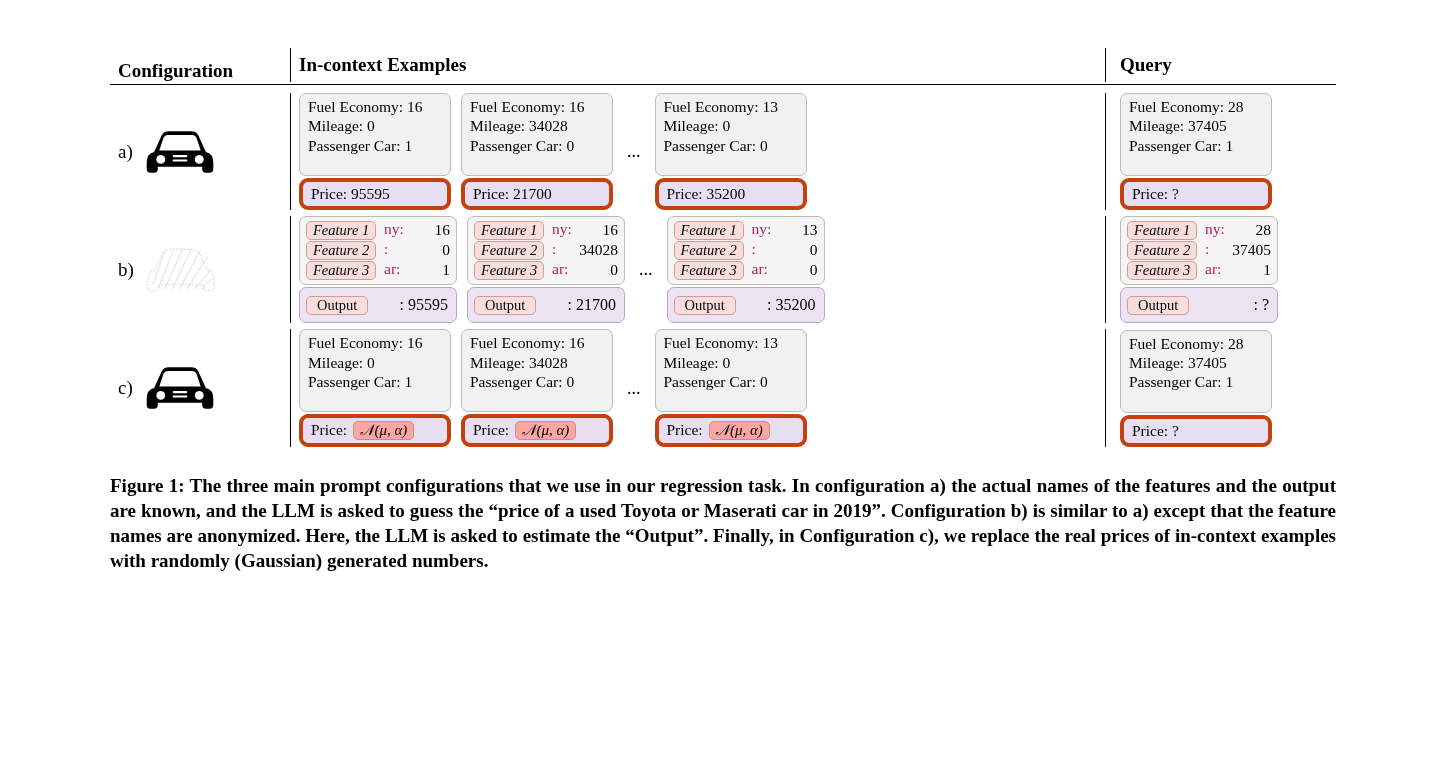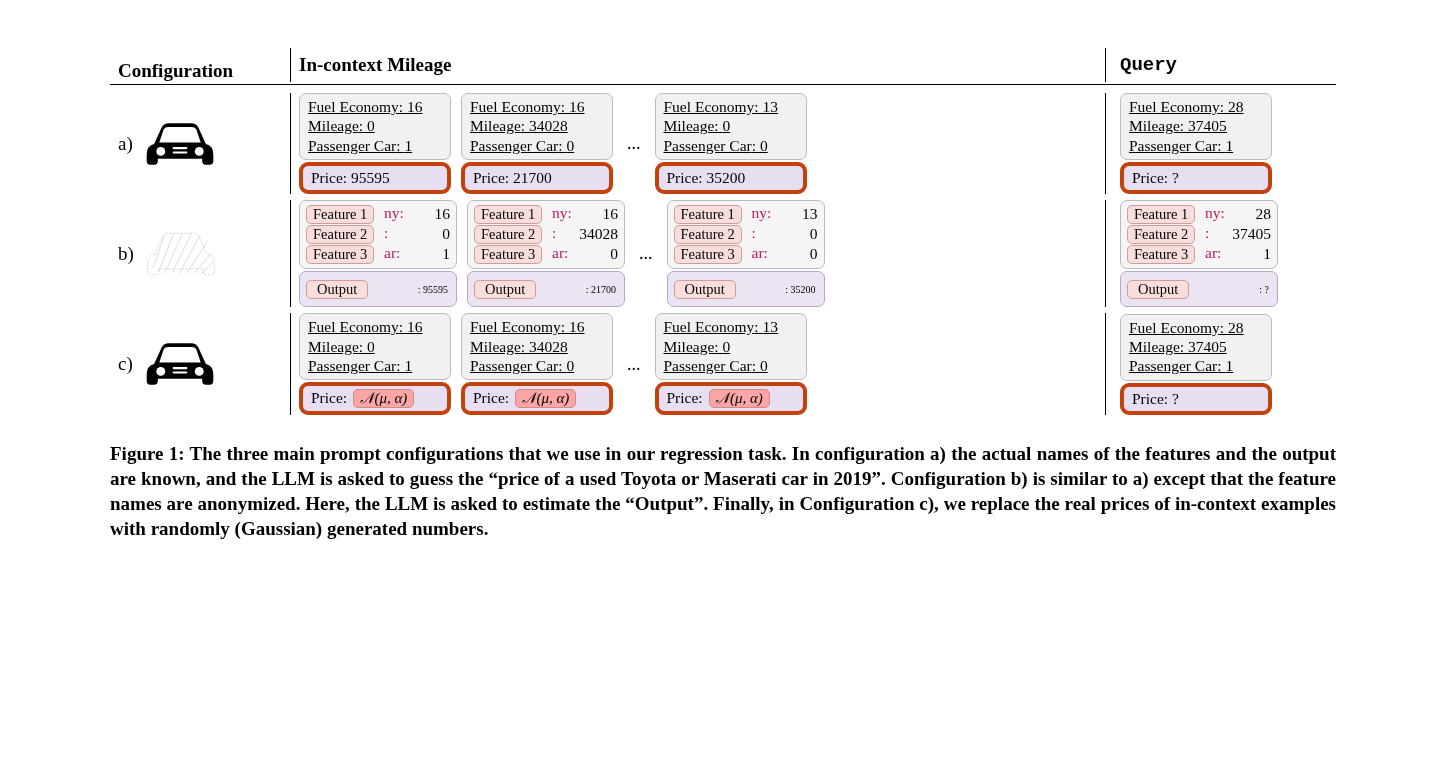--- a/index.html
+++ b/index.html
@@ -13,21 +13,21 @@
   }
   .figwrap { width: 100%; }
   .header-row {
     display: flex;
     border-bottom: 1.5px solid #000;
     padding-bottom: 2px;
     margin-bottom: 8px;
   }
   .header-row .col-config { width: 180px; text-align: center; font-weight: bold; font-size: 19px; margin-top: 12px; }
   .header-row .col-examples { flex: 1; text-align: center; font-weight: bold; font-size: 19px; border-left: 1px solid #000; border-right: 1px solid #000; }
-  .header-row .col-query { width: 230px; text-align: center; font-weight: bold; font-size: 19px; font-family: Liberation Mono, monospace; }
+  .header-row .col-query { width: 230px; text-align: center; font-weight: bold; font-size: 19px; }
 
   .row {
     display: flex;
     align-items: stretch;
     margin-bottom: 6px;
   }
   .col-config {
     width: 180px;
     display: flex;
     align-items: center;
@@ -51,25 +51,24 @@
     align-items: center;
     padding-left: 14px;
   }
   .example-block { display: flex; flex-direction: column; gap: 2px; }
   .dots { font-size: 18px; padding: 0 4px; }
 
   .feature-box {
     background: #f1f1f1;
     border: 1px solid #bbb;
     border-radius: 7px;
-    padding: 3px 8px 4px 8px;
+    padding: 3px 8px 20px 8px;
     font-size: 15.5px;
     line-height: 1.25;
     min-width: 152px;
-    text-decoration: underline;
   }
   .price-box {
     background: #e8def1;
     border: 4px solid #c2410c;
     border-radius: 9px;
     padding: 3px 8px;
     font-size: 15.5px;
     min-width: 152px;
   }
 
@@ -77,20 +76,21 @@
   .feat-line { position: relative; height: 20px; display:flex; align-items:center; }
   .feat-line .ghost { color: #be185d; position: absolute; left: 2px; top: 0; font-size: 15.5px; white-space:nowrap; }
   .feat-line .tag {
     position: relative;
     background: #f7dedd;
     border: 1px solid #d39b97;
     border-radius: 5px;
     padding: 0px 6px;
     font-size: 14.5px;
     z-index: 2;
+    font-style: italic;
   }
   .feat-line .val { position: absolute; right: 0; font-size: 15.5px; }
   .b-feature-box {
     background: #f5f5f5;
     border: 1px solid #bbb;
     border-radius: 7px;
     padding: 3px 6px 4px 6px;
     min-width: 158px;
     position:relative;
   }
@@ -106,21 +106,21 @@
   }
   .b-price-box .tag {
     background: #f7dedd;
     border: 1px solid #d39b97;
     border-radius: 5px;
     padding: 0 10px;
     font-size: 14.5px;
     z-index:2;
     position:relative;
   }
-  .b-price-box .val { position:absolute; right: 8px; font-size:10px; }
+  .b-price-box .val { position:absolute; right: 8px; font-size:16px; }
 
   
   .gauss-tag {
     background: #fca5a5;
     border: 1px solid #cf8b86;
     border-radius: 5px;
     padding: 0 6px;
     font-size: 15px;
     font-style: italic;
     display:inline-block;
@@ -138,21 +138,21 @@
   .car-icon { width: 74px; height: 60px; }
   .car-icon.sketch { opacity: 0.55; }
 </style>
 </head>
 <body>
 
 <div class="figwrap">
 
   <div class="header-row">
     <div class="col-config">Configuration</div>
-    <div class="col-examples">In-context Mileage</div>
+    <div class="col-examples">In-context Examples</div>
     <div class="col-query">Query</div>
   </div>
 
   <div class="row">
     <div class="col-config">
       <span class="row-label">a)</span>
       <svg class="car-icon" viewBox="0 0 100 80">
         <path fill="#000" d="M15 40 L25 18 Q28 12 35 12 L65 12 Q72 12 75 18 L85 40 Q95 42 95 55 L95 63 Q95 68 90 68 L85 68 Q80 68 80 63 L80 60 L20 60 L20 63 Q20 68 15 68 L10 68 Q5 68 5 63 L5 55 Q5 42 15 40 Z M28 20 L22 38 L78 38 L72 20 Q70 17 66 17 L34 17 Q30 17 28 20 Z"></path>
         <circle cx="24" cy="50" r="6" fill="#fff"></circle>
         <circle cx="76" cy="50" r="6" fill="#fff"></circle>

